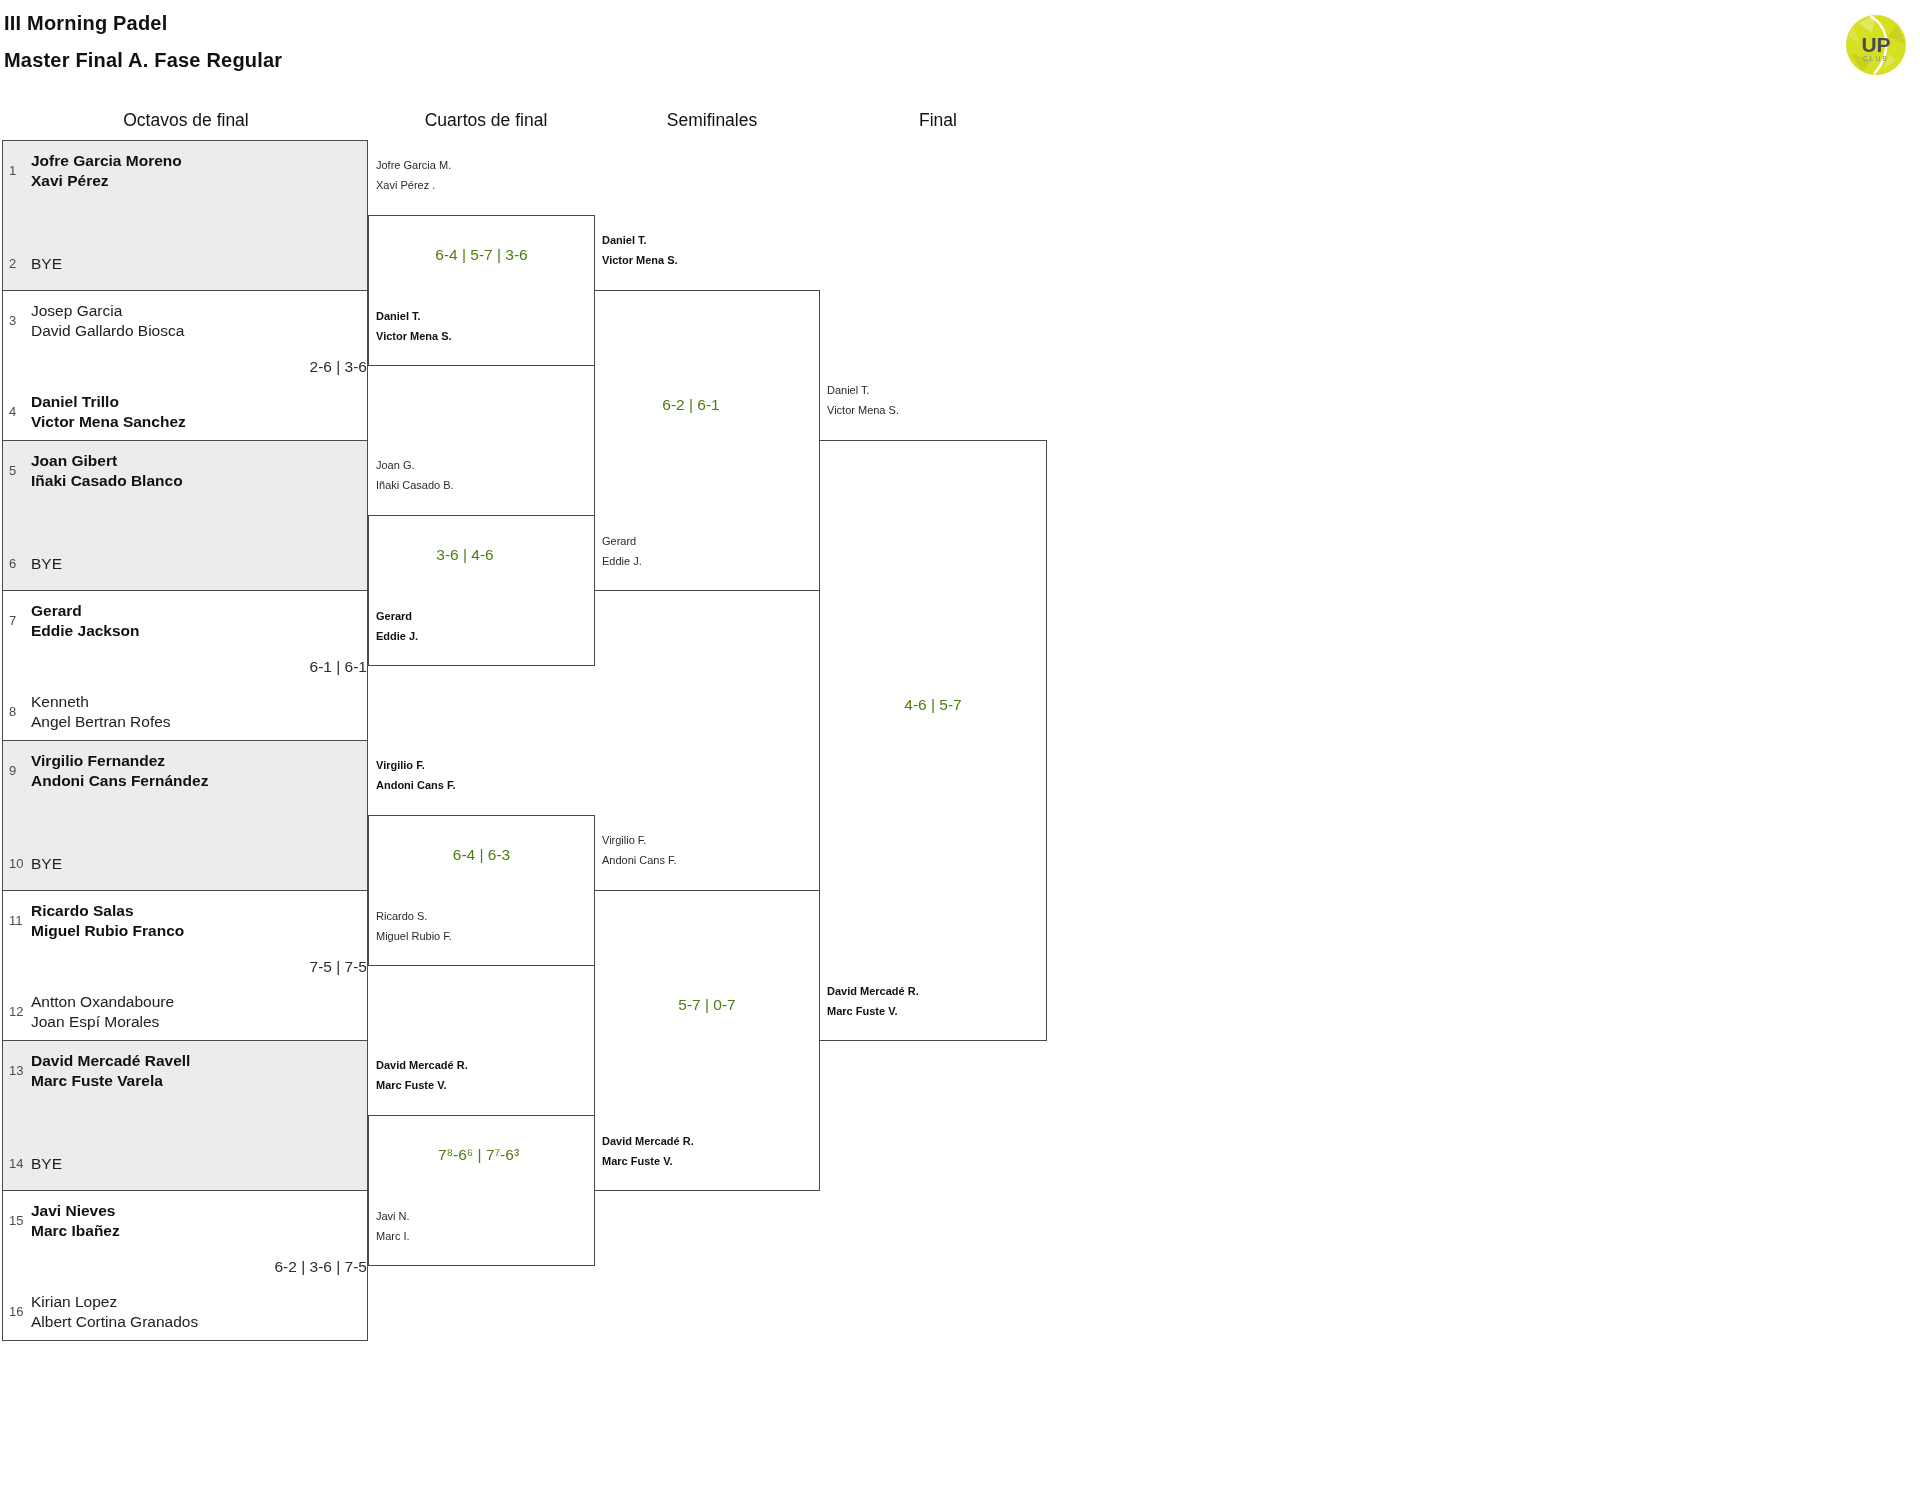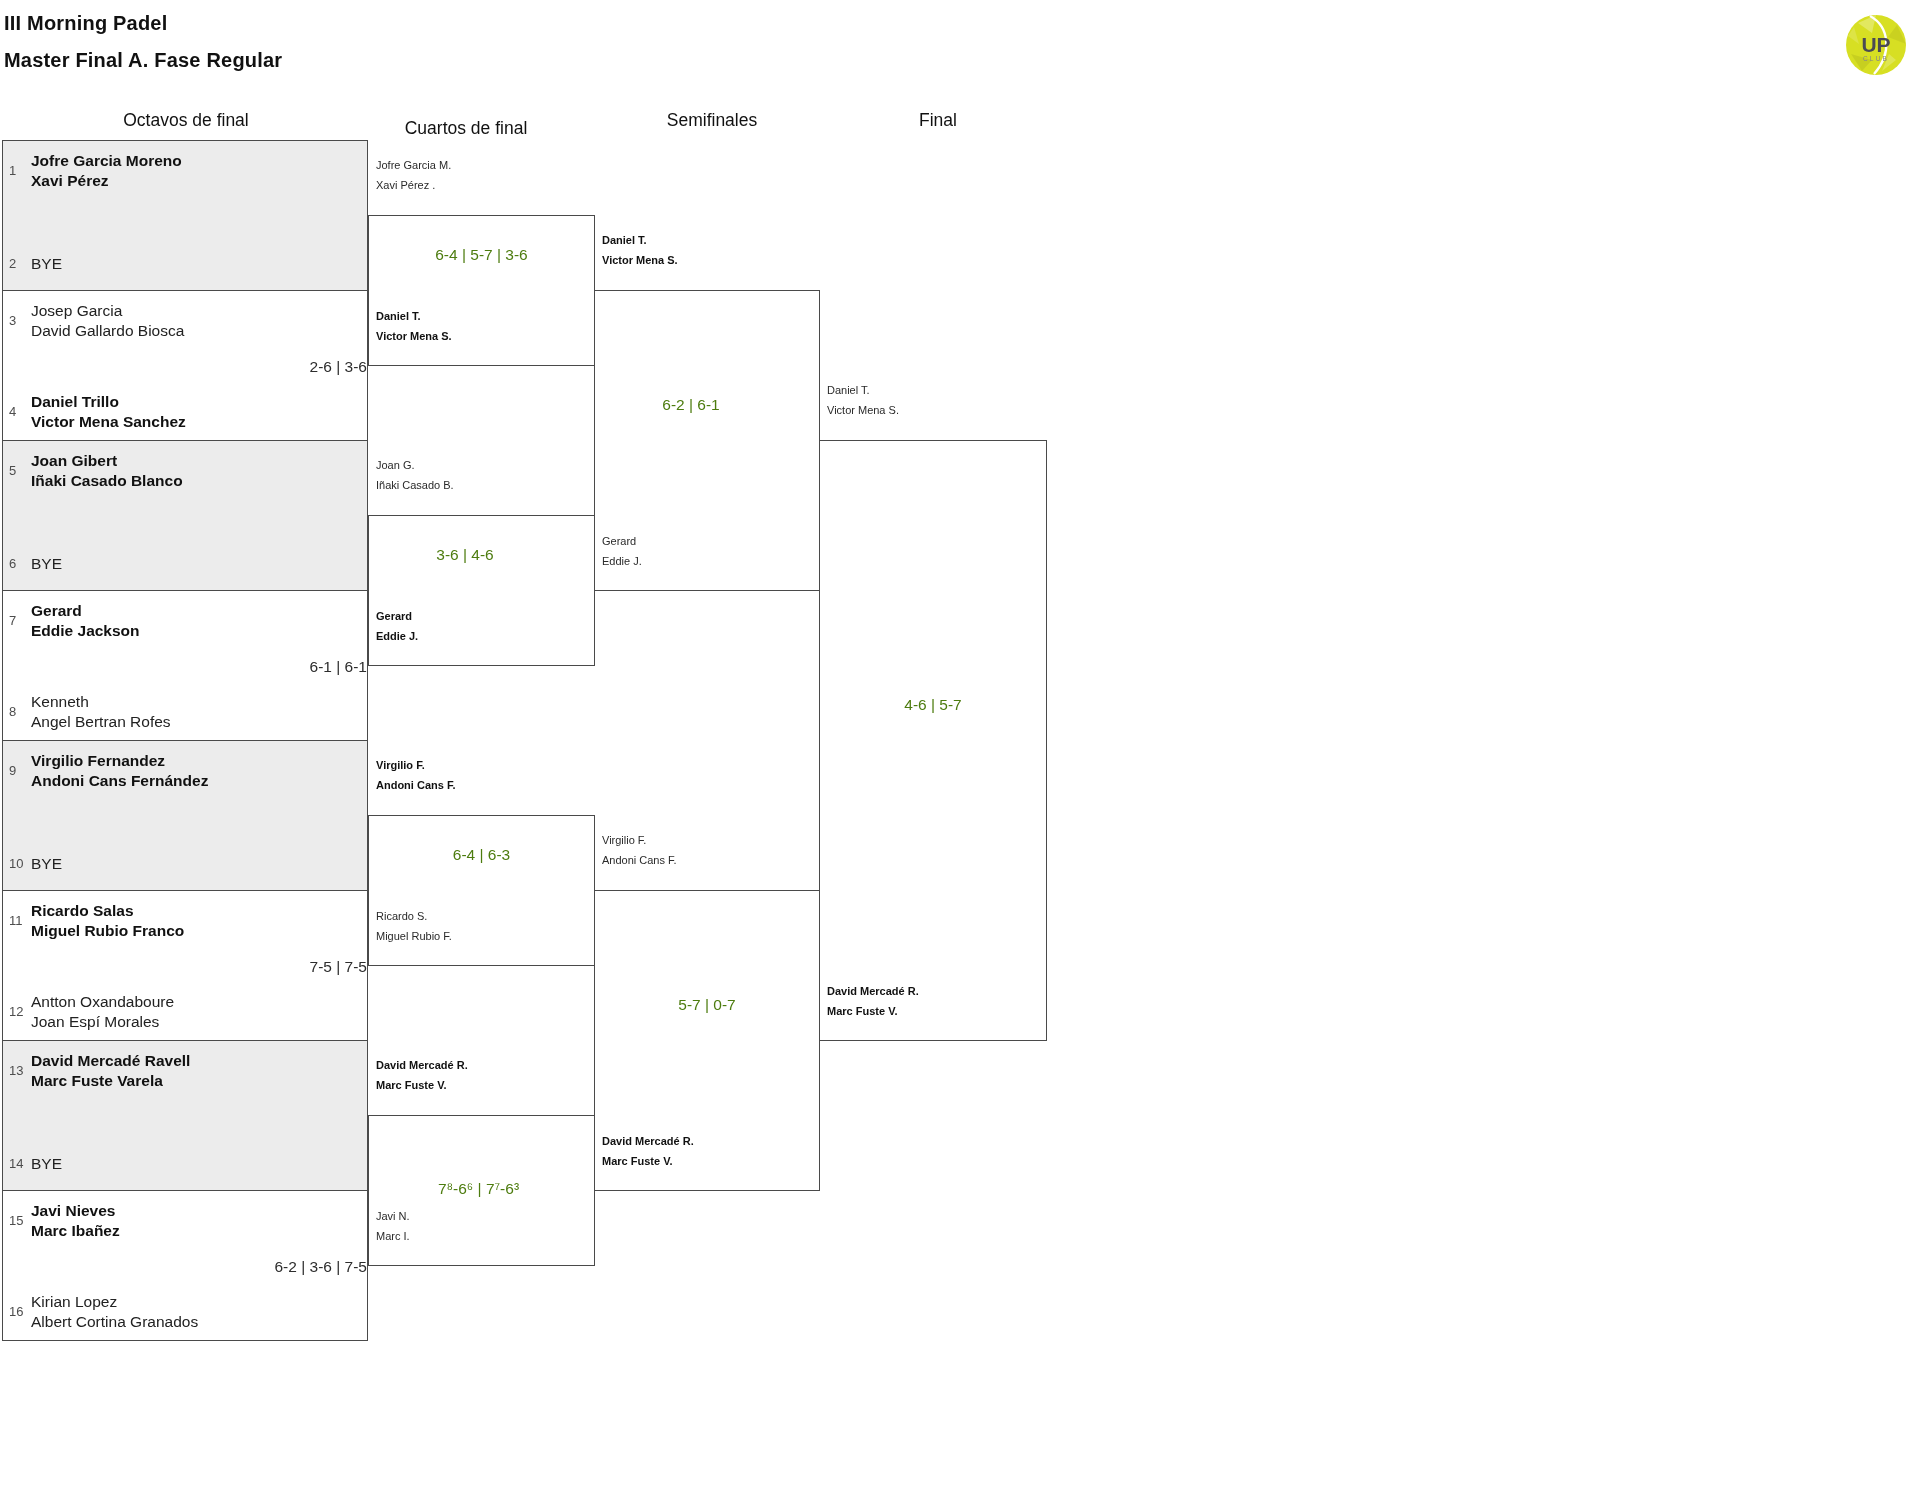--- a/index.html
+++ b/index.html
@@ -4,21 +4,21 @@
 <style>
   html,body{margin:0;padding:0;background:#fff;}
   body{font-family:"Liberation Sans","DejaVu Sans",sans-serif;color:#1b1b1b;}
   .page{position:relative;width:1920px;height:1492px;background:#fff;overflow:hidden;}
 
   .title{position:absolute;left:4px;top:5px;font-size:20px;line-height:37px;font-weight:600;color:#111;letter-spacing:.2px;}
 
   .logo{position:absolute;left:1845px;top:14px;width:62px;height:62px;}
 
   .round-header{position:absolute;top:110px;width:200px;text-align:center;font-size:17.5px;font-weight:500;color:#111;}
-  .rh-oct{left:86px;} .rh-qf{left:366px;margin-top:8px;} .rh-sf{left:612px;} .rh-f{left:838px;}
+  .rh-oct{left:86px;} .rh-qf{left:386px;} .rh-sf{left:612px;} .rh-f{left:838px;}
 
   
   .obox{position:absolute;left:2px;width:366px;height:151px;border:1px solid #4a4a4a;background:#fff;box-sizing:border-box;}
   .obox.gray{background:#ececec;}
 
   .pair{position:absolute;left:6px;right:4px;display:flex;align-items:center;}
   .pair-top{top:10px;}
   .pair-bottom{bottom:8px;}
   .pair-bottom.bye-row{bottom:16px;}
   .seed{flex:none;width:22px;font-size:13px;color:#4d4d4d;line-height:16px;}
@@ -241,21 +241,21 @@
   <div class="rscore" style="left:368px;top:846px;width:227px">6-4 | 6-3</div>
 
   <div class="flabel bold" style="left:376px;top:1055px">
     <div>David Mercadé R.</div>
       <div>Marc Fuste V.</div>
   </div>
   <div class="flabel" style="left:376px;top:1206px">
     <div>Javi N.</div>
       <div>Marc I.</div>
   </div>
-  <div class="rscore" style="left:368px;top:1180px;width:221px">7⁸-6⁶ | 7⁷-6³</div>
+  <div class="rscore" style="left:368px;top:1146px;width:221px">7⁸-6⁶ | 7⁷-6³</div>
 
   <div class="rbox" style="left:594px;top:290px;width:226px;height:301px"></div>
   <div class="rbox" style="left:594px;top:890px;width:226px;height:301px"></div>
 
   <div class="flabel bold" style="left:602px;top:230px">
     <div>Daniel T.</div>
       <div>Victor Mena S.</div>
   </div>
   <div class="flabel" style="left:602px;top:531px">
     <div>Gerard</div>

